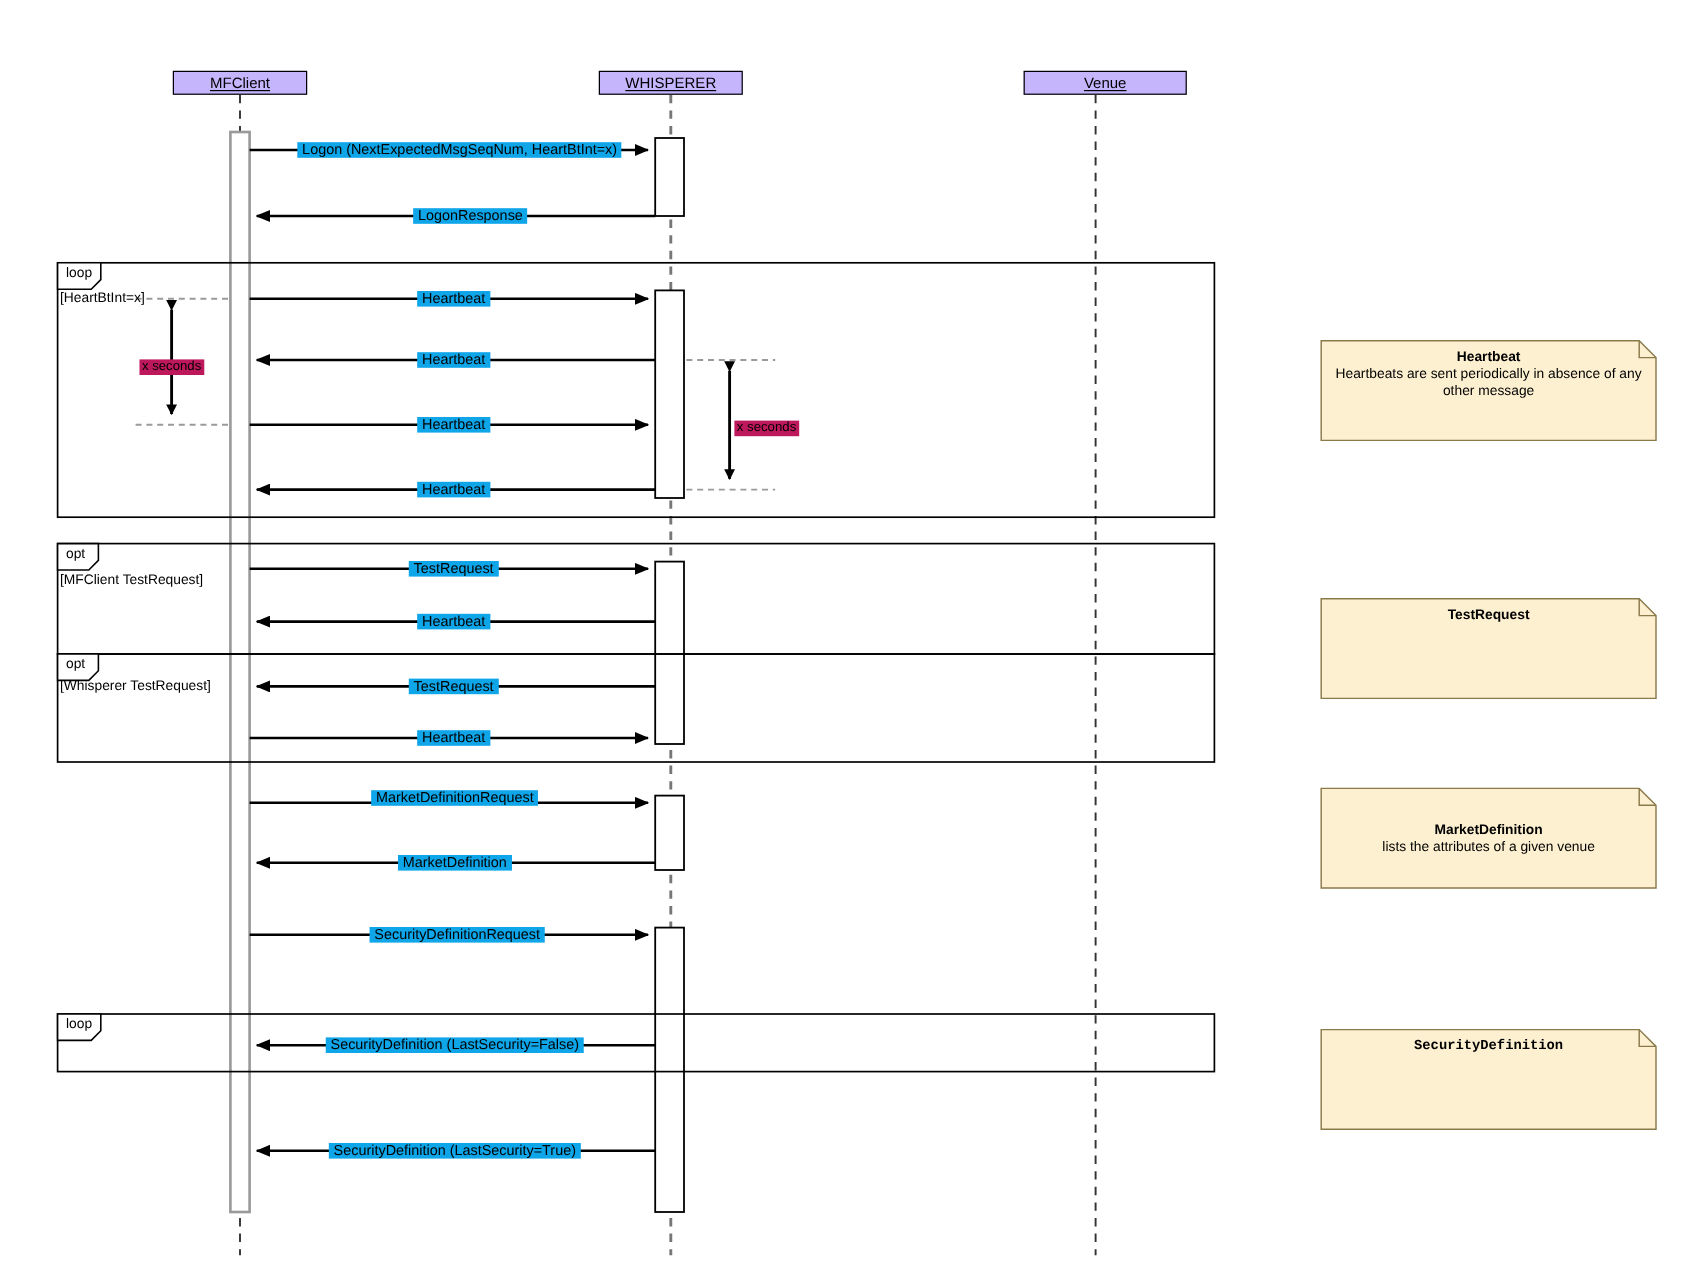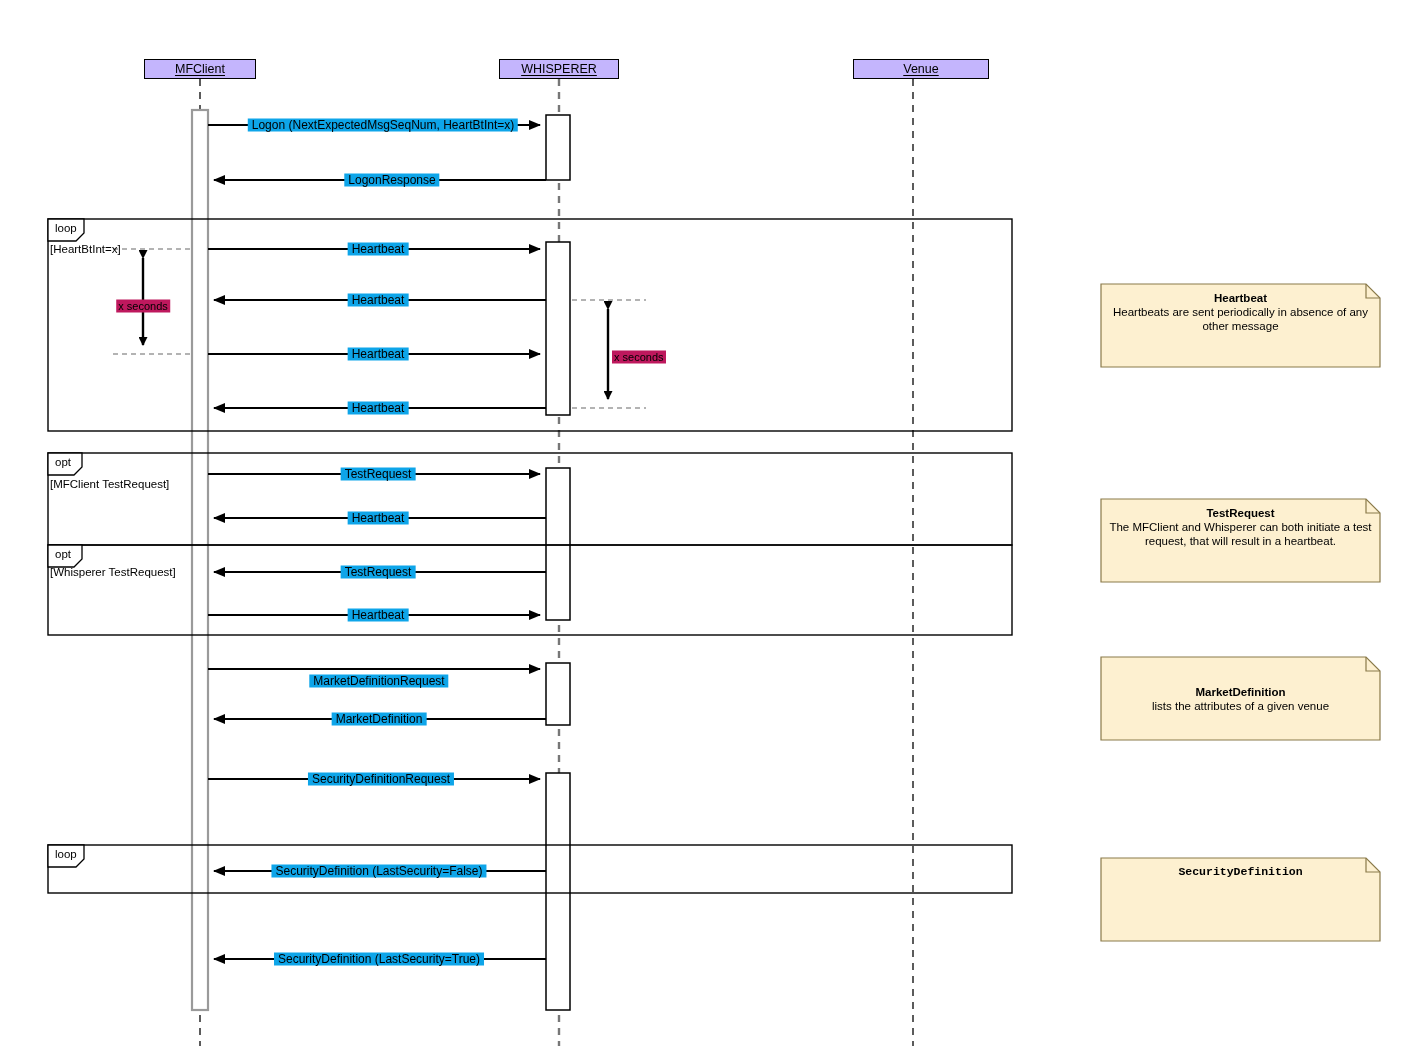--- a/index.html
+++ b/index.html
@@ -244,40 +244,39 @@
   <div class="msg-label" style="left:383px; top:125px;">Logon (NextExpectedMsgSeqNum, HeartBtInt=x)</div>
   <div class="msg-label" style="left:392px; top:180px;">LogonResponse</div>
   <div class="msg-label" style="left:378px; top:249px;">Heartbeat</div>
   <div class="msg-label" style="left:378px; top:300px;">Heartbeat</div>
   <div class="msg-label" style="left:378px; top:354px;">Heartbeat</div>
   <div class="msg-label" style="left:378px; top:408px;">Heartbeat</div>
   <div class="msg-label" style="left:378px; top:474px;">TestRequest</div>
   <div class="msg-label" style="left:378px; top:518px;">Heartbeat</div>
   <div class="msg-label" style="left:378px; top:572px;">TestRequest</div>
   <div class="msg-label" style="left:378px; top:615px;">Heartbeat</div>
-  <div class="msg-label" style="left:379px; top:681px;">MarketDefinitionRequest</div>
+  <div class="msg-label" style="left:379px; top:665px;">MarketDefinitionRequest</div>
   <div class="msg-label" style="left:379px; top:719px;">MarketDefinition</div>
   <div class="msg-label" style="left:381px; top:779px;">SecurityDefinitionRequest</div>
   <div class="msg-label" style="left:379px; top:871px;">SecurityDefinition (LastSecurity=False)</div>
   <div class="msg-label" style="left:379px; top:959px;">SecurityDefinition (LastSecurity=True)</div>
 
   <div class="dur-label" style="left:143px; top:306px;">x seconds</div>
   <div class="dur-label" style="left:612px; top:357px; transform:translate(0,-50%);">x seconds</div>
 
   <div class="note" style="left:1101px; top:284px; width:279px; height:83px;">
     <div class="note-text">
       <span class="note-title">Heartbeat</span>
       <span class="note-desc left">Heartbeats are sent periodically in absence of any other message</span>
     </div>
   </div>
 
   <div class="note" style="left:1101px; top:499px; width:279px; height:83px;">
     <div class="note-text">
       <span class="note-title">TestRequest</span>
-      <span class="note-desc">The MFClient and Whisperer can both initiate a test request, that will result in a heartbeat.</span>
     </div>
   </div>
 
   <div class="note" style="left:1101px; top:657px; width:279px; height:83px;">
     <div class="note-text vcenter">
       <span class="note-title">MarketDefinition</span>
       <span class="note-desc">lists the attributes of a given venue</span>
     </div>
   </div>
 

